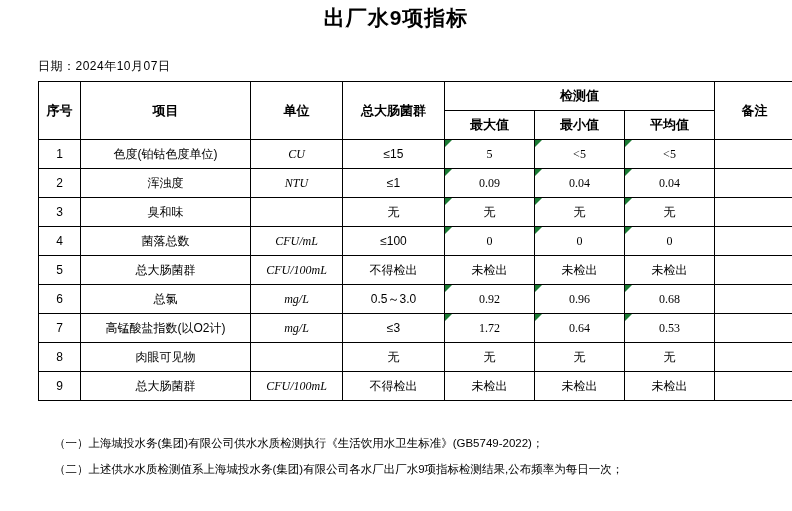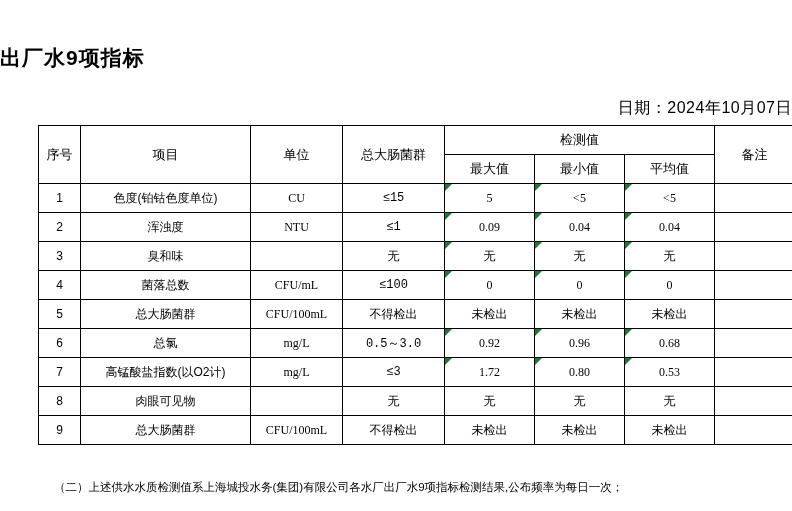--- a/index.html
+++ b/index.html
@@ -14,76 +14,75 @@
     color: #000000;
     overflow: hidden;
   }
   .page {
     position: relative;
     width: 792px;
     height: 511px;
     box-sizing: border-box;
   }
   .title {
-    text-align: left;
+    text-align: center;
     font-size: 21px;
     font-weight: bold;
     letter-spacing: 1px;
-    padding-top: 24px;
+    padding-top: 4px;
     padding-bottom: 2px;
-    margin-top: 20px;
   }
   .date-line {
-    font-size: 16px;
+    font-size: 12px;
     margin: 24px 0 6px 38px;
     letter-spacing: 0.5px;
-    text-align: right;
   }
   table.report {
     border-collapse: collapse;
     margin: 0 0 0 38px;
     width: 716px;
     table-layout: fixed;
     background: #fff;
   }
   table.report th, table.report td {
     border: 1px solid #000;
     font-size: 12px;
     text-align: center;
     vertical-align: middle;
     padding: 0;
     height: 28px;
     font-weight: normal;
   }
   table.report th {
-    font-weight: normal;
+    font-weight: bold;
     font-size: 13px;
   }
   .col-no { width: 42px; }
   .col-item { width: 170px; }
   .col-unit { width: 92px; }
   .col-limit { width: 102px; }
   .col-val { width: 90px; }
   .col-note { width: 80px; }
 
   td.item-cell {
     text-align: left;
     padding-left: 10px;
     margin-left: 16px;
   }
   td.unit-cell {
     text-align: left;
     padding-left: 8px;
     font-family: "Liberation Serif", serif;
     font-size: 12px;
+    font-style: italic;
   }
   td.limit-cell {
     text-align: left;
     padding-left: 10px;
-    font-family: Liberation Mono, monospace;
+    font-family: Liberation Sans, sans-serif;
     font-size: 12px;
   }
   td.val-cell {
     font-family: "Liberation Serif", serif;
     font-size: 12px;
     position: relative;
   }
   td.val-cell.mark::before {
     content: "";
     position: absolute;
@@ -204,21 +203,21 @@
         <td class="val-cell mark">0.96</td>
         <td class="val-cell mark">0.68</td>
         <td></td>
       </tr>
       <tr>
         <td>7</td>
         <td class="item-cell">高锰酸盐指数(以O2计)</td>
         <td class="unit-cell">mg/L</td>
         <td class="limit-cell">≤3</td>
         <td class="val-cell mark">1.72</td>
-        <td class="val-cell mark">0.80</td>
+        <td class="val-cell mark">0.64</td>
         <td class="val-cell mark">0.53</td>
         <td></td>
       </tr>
       <tr>
         <td>8</td>
         <td class="item-cell">肉眼可见物</td>
         <td class="unit-cell"></td>
         <td class="limit-cell">无</td>
         <td class="val-cell">无</td>
         <td class="val-cell">无</td>
@@ -232,17 +231,18 @@
         <td class="limit-cell">不得检出</td>
         <td class="val-cell">未检出</td>
         <td class="val-cell">未检出</td>
         <td class="val-cell">未检出</td>
         <td></td>
       </tr>
     </tbody>
   </table>
 
   <div class="notes">
+    <div class="note-line">（一）上海城投水务(集团)有限公司供水水质检测执行《生活饮用水卫生标准》(GB5749-2022)；</div>
     <div class="note-line">（二）上述供水水质检测值系上海城投水务(集团)有限公司各水厂出厂水9项指标检测结果,公布频率为每日一次；</div>
 
   </div>
 
 </div>
 
 </body></html>

